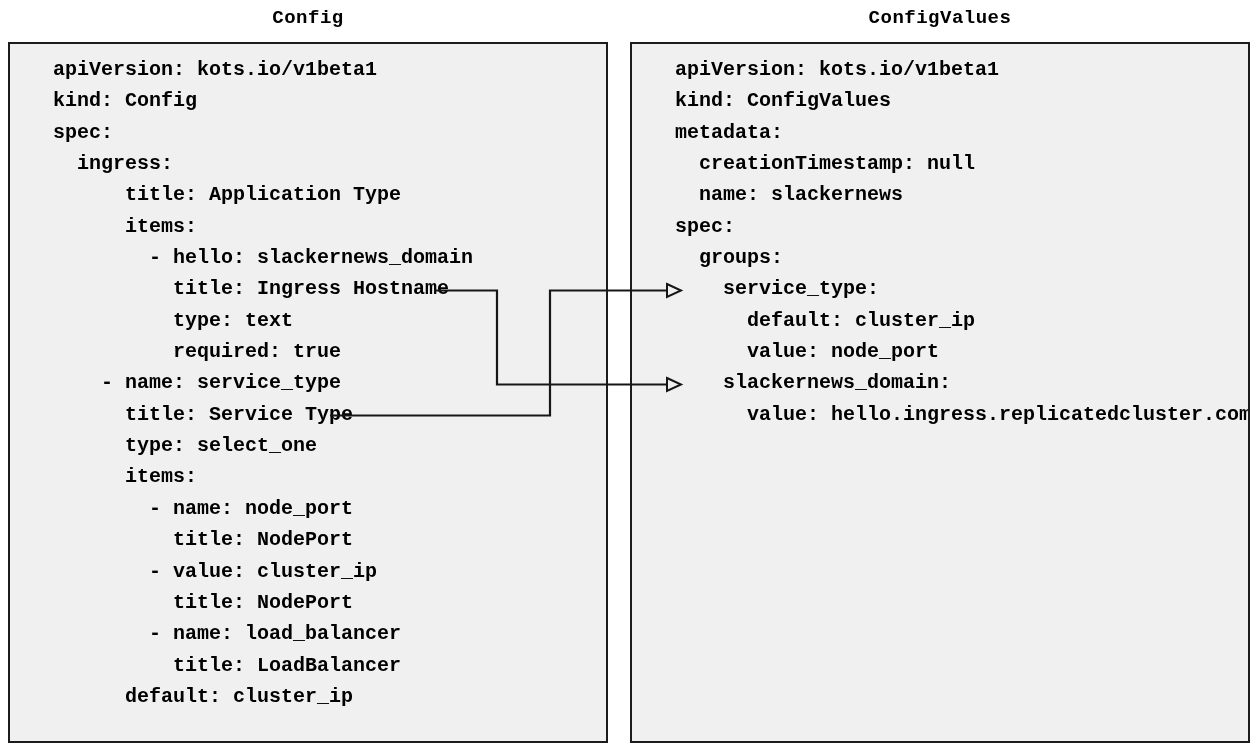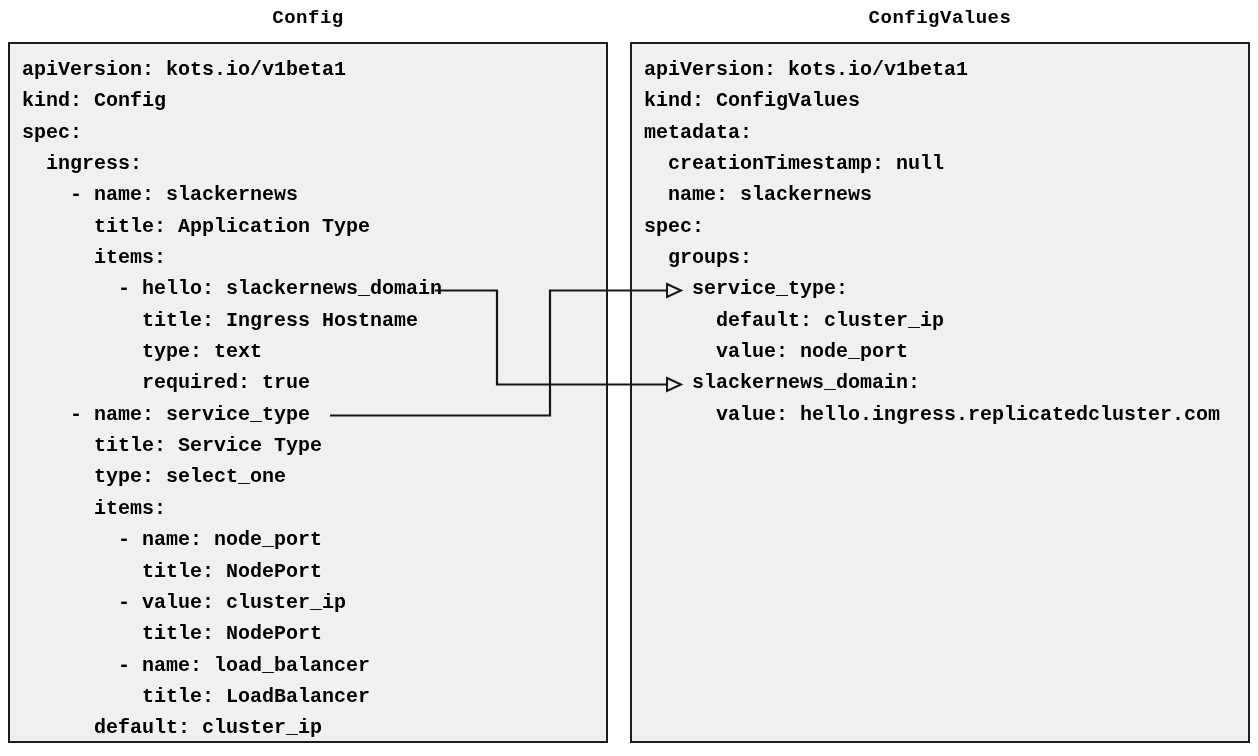--- a/index.html
+++ b/index.html
@@ -28,20 +28,21 @@
   .panel-title.left  { left: 8px;   width: 600px; }
   .panel-title.right { left: 630px; width: 620px; }
   .panel {
     position: absolute;
     top: 42px;
     height: 701px;
     background: #f0f0f0;
     border: 2px solid #1c1c1c;
     box-sizing: border-box;
     overflow: hidden;
+    padding-left: 31px;
   }
   .panel.left  { left: 8px;   width: 600px; }
   .panel.right { left: 630px; width: 620px; }
   .code {
     padding: 10px 0 0 12px;
   }
   .code > div {
     white-space: pre;
     font-size: 20px;
     font-weight: bold;
@@ -76,21 +77,20 @@
 
   <div class="panel-title left">Config</div>
   <div class="panel-title right">ConfigValues</div>
 
   <div class="panel left">
     <div class="code">
       <div>apiVersion: kots.io/v1beta1</div>
       <div>kind: Config</div>
       <div>spec:</div>
       <div>  ingress:</div>
-      <div>    - name: slackernews</div>
       <div>      title: Application Type</div>
       <div>      items:</div>
       <div>        - hello: slackernews_domain</div>
       <div>          title: Ingress Hostname</div>
       <div>          type: text</div>
       <div>          required: true</div>
       <div>    - name: service_type</div>
       <div>      title: Service Type</div>
       <div>      type: select_one</div>
       <div>      items:</div>

